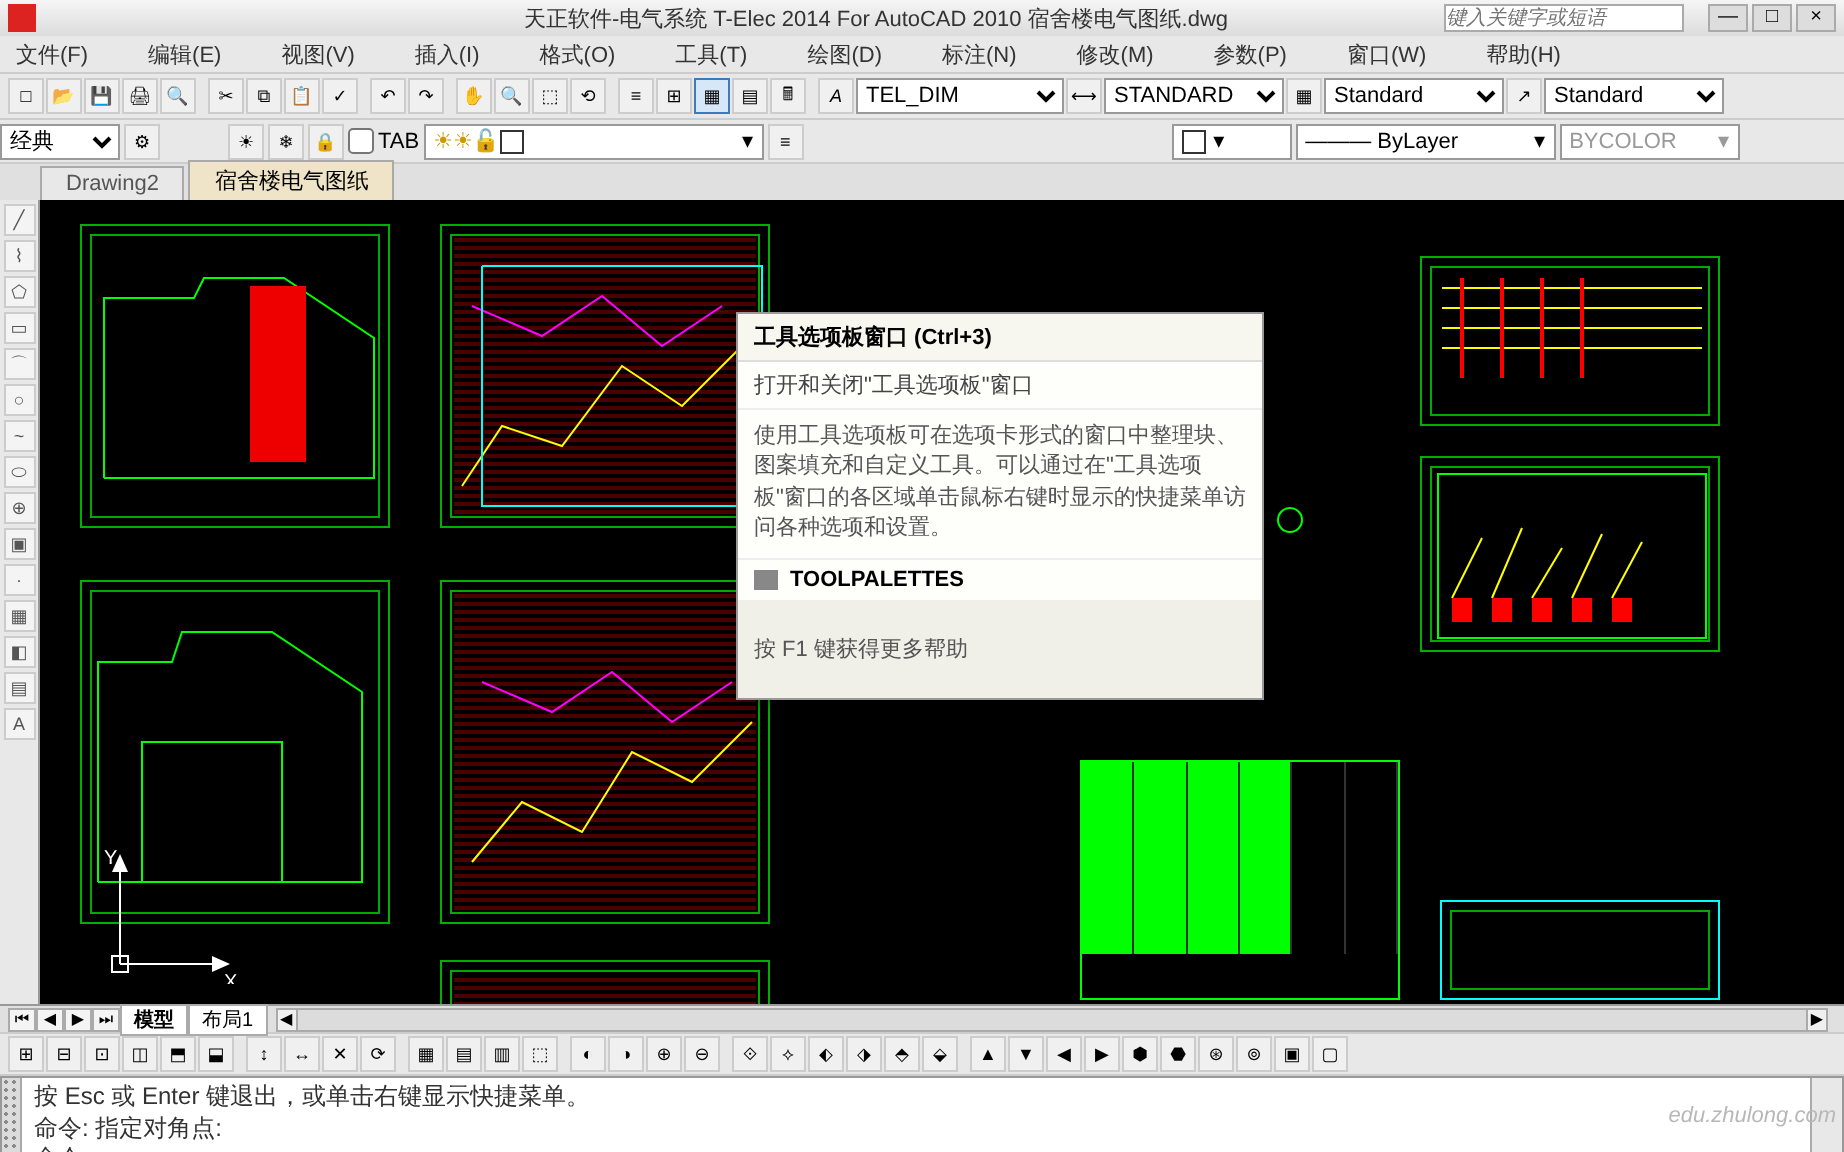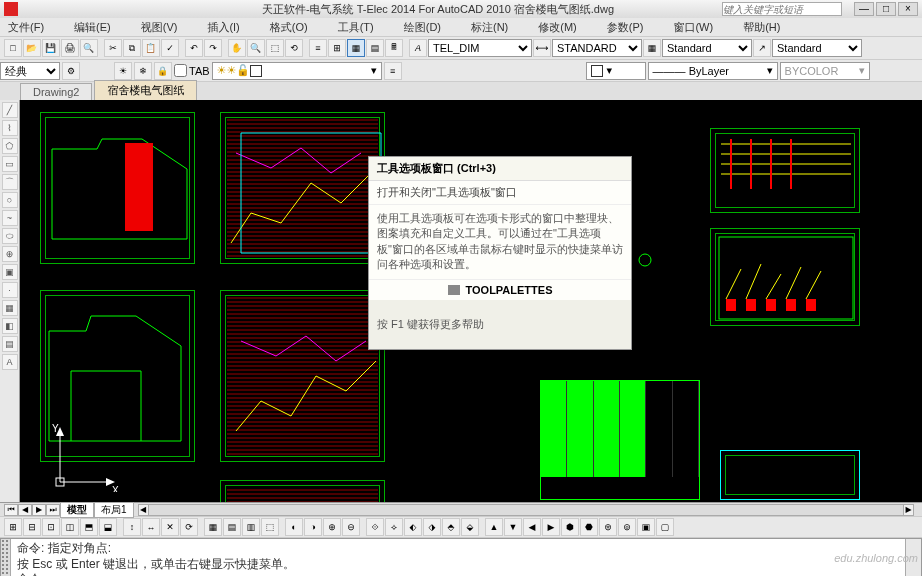--- a/index.html
+++ b/index.html
@@ -48,21 +48,21 @@
 .schedule { position: absolute; border: 1px solid #fff; background: #000; }
 .schedule .rows { display: flex; flex-direction: column; }
 .schedule .row { height: 3px; display: flex; }
 .schedule .cell { flex: 1; border-right: 1px solid #333; }
 .schedule .green { background: #0f0; }
 
 .tooltip { position: absolute; left: 368px; top: 56px; width: 264px; background: #fefefa; border: 1px solid #999; box-shadow: 2px 2px 6px rgba(0,0,0,0.3); font-size: 11px; z-index: 100; }
 .tooltip .tt-head { padding: 4px 8px; font-weight: bold; background: #f7f7ef; border-bottom: 1px solid #ddd; }
 .tooltip .tt-sub { padding: 4px 8px; color: #444; border-bottom: 1px solid #eee; }
 .tooltip .tt-body { padding: 6px 8px; color: #555; line-height: 1.4; border-bottom: 1px solid #eee; }
-.tooltip .tt-cmd { padding: 4px 8px; font-weight: bold; display: flex; align-items: center; gap: 6px; justify-content: center; }
+.tooltip .tt-cmd { padding: 4px 8px; font-weight: bold; display: flex; align-items: center; gap: 6px; }
 .tooltip .tt-cmd .ico { width: 12px; height: 10px; background: #888; }
 .tooltip .tt-help { padding: 17px 8px; background: #f0f0e8; color: #555; }
 
 .ucs { position: absolute; left: 30px; bottom: 10px; }
 .navarrows { height: 14px; background: #e0e0e0; border-top: 1px solid #999; display: flex; align-items: center; padding: 0 4px; gap: 0; }
 .navarrows .na { width: 14px; height: 12px; border: 1px solid #aaa; background: #f4f4f4; font-size: 8px; text-align: center; line-height: 10px; }
 .navarrows .lt { padding: 0 6px; font-size: 10px; background: #fff; border: 1px solid #aaa; }
 
 .toolbar3 { height: 22px; background: #e8e8e8; border-top: 1px solid #ccc; border-bottom: 1px solid #ccc; display: flex; align-items: center; padding: 0 4px; gap: 1px; }
 
@@ -657,20 +657,20 @@
   <div class="tbtn">⬣</div>
   <div class="tbtn">⊛</div>
   <div class="tbtn">⊚</div>
   <div class="tbtn">▣</div>
   <div class="tbtn">▢</div>
 </div>
 
 <div class="cmdarea">
   <div class="cmdhandle"></div>
   <div class="cmdtext">
+    <div>按 Esc 或 Enter 键退出，或单击右键显示快捷菜单。</div>
     <div>命令: 指定对角点:</div>
-    <div>按 Esc 或 Enter 键退出，或单击右键显示快捷菜单。</div>
     <div>命令:</div>
   </div>
   <div class="cmdscroll"></div>
 </div>
 
 <div class="watermark">edu.zhulong.com</div>
 
 </body></html>

